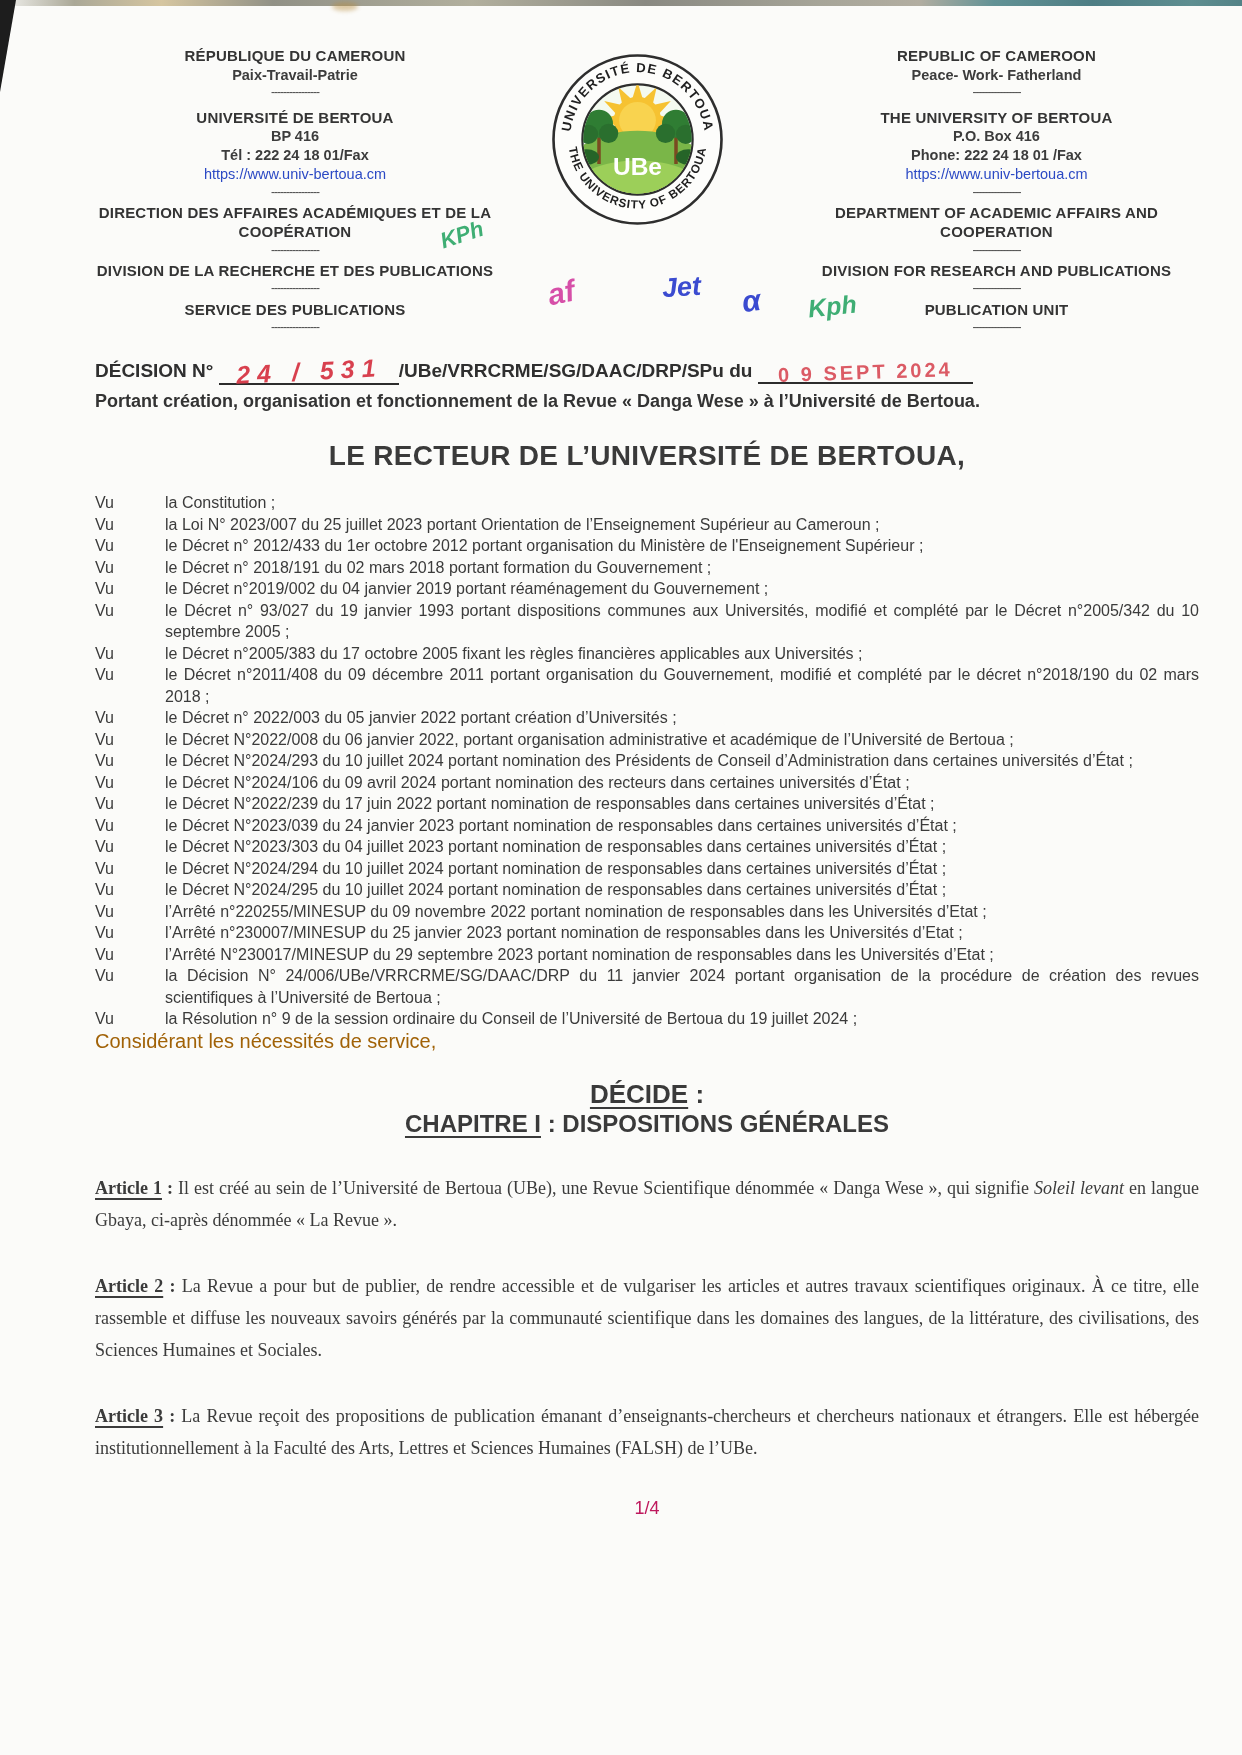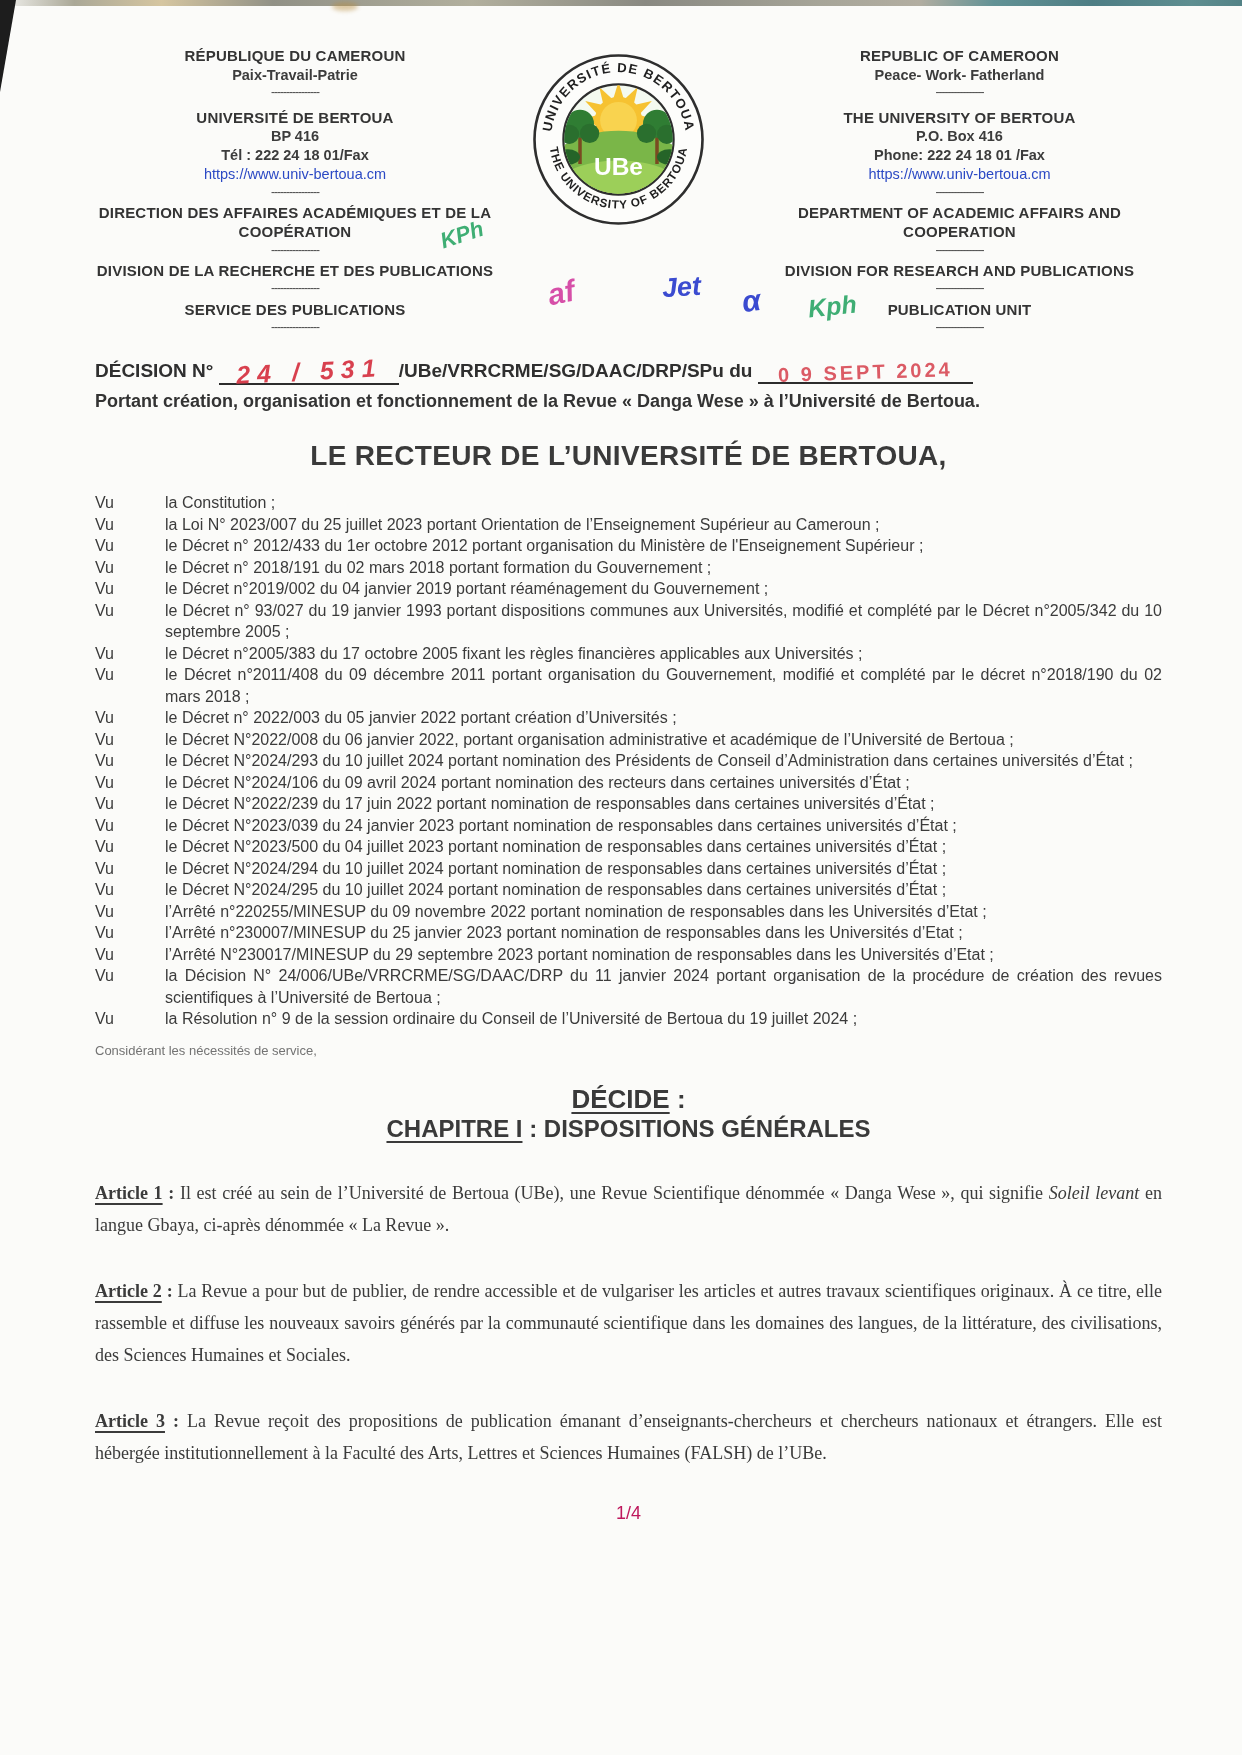--- a/index.html
+++ b/index.html
@@ -4,21 +4,21 @@
 <style>
   html,body{margin:0;padding:0;}
   body{
     width:1242px;height:1755px;
     background:#fbfbf9;
     font-family:"Liberation Sans","DejaVu Sans",sans-serif;
     color:#3a3a3a;
     position:relative;
     overflow:hidden;
   }
-  .page{position:relative;width:100%;height:100%;box-sizing:border-box;padding:46px 80px 0 95px;}
+  .page{position:relative;width:100%;height:100%;box-sizing:border-box;padding:46px 43px 0 95px;}
   
   .scan-edge{position:absolute;top:0;left:0;width:100%;height:6px;
     background:linear-gradient(90deg,#61615510,#8f8c76 6%,#c9b483 13%,#6e6e60 22%,#99967f 38%,#63635a 52%,#8a8878 66%,#9a9484 74%,#2f6f74 80%,#14545e 88%,#2a6a6e 96%,#1b5a60);
     opacity:.75;}
   .corner-fold{position:absolute;top:0;left:0;width:16px;height:92px;background:#1d1d1d;
     clip-path:polygon(0 0,100% 0,0 100%);}
   .smudge{position:absolute;top:2px;left:332px;width:26px;height:9px;border-radius:50%;
     background:#b98d3f;opacity:.45;filter:blur(2px);}
   
   .hdr{display:flex;justify-content:space-between;align-items:flex-start;}
@@ -45,21 +45,21 @@
   .a-blue2{left:742px;top:284px;color:#3b4bd0;font-size:30px;transform:rotate(-8deg);}
   .a-green{left:808px;top:292px;color:#3fae74;font-size:25px;transform:rotate(-6deg);}
   .a-green-div{left:440px;top:222px;color:#3fae74;font-size:22px;transform:rotate(-18deg);}
   
   .rector-title{margin-top:28px;text-align:center;font-weight:700;font-size:28px;color:#3a3a3a;letter-spacing:.3px;}
   
   .vu-list{margin-top:20px;}
   .vu-row{display:flex;font-size:16px;line-height:21.5px;color:#3b3b3b;}
   .vu-label{width:70px;flex:none;}
   .vu-text{flex:1;text-align:justify;}
-  .considerant{margin-top:13px;font-size:13px;color:#737373;}
+  .considerant{margin-top:0;font-size:20px;color:#a16207;}
   .decide{margin-top:26px;text-align:center;font-weight:700;font-size:26px;color:#3a3a3a;}
   .u{text-decoration:underline;text-underline-offset:4px;text-decoration-thickness:2px;}
   .chapitre{text-align:center;font-weight:700;font-size:24px;color:#3a3a3a;}
   
   .article{margin-top:34px;font-size:18px;line-height:32px;text-align:justify;color:#3b3b3b;font-family:Liberation Serif, serif;}
   .art-label{font-weight:700;text-decoration:underline;text-underline-offset:4px;text-decoration-thickness:2px;}
   .art-colon{font-weight:700;}
   .ital{font-style:italic;}
   .page-num{margin-top:34px;text-align:center;font-size:18px;color:#be185d;}
 </style>
@@ -243,21 +243,21 @@
         <span class="vu-text">le Décret N°2022/239 du 17 juin 2022 portant nomination de responsables dans certaines universités d’État ;</span>
       </div>
 
       <div class="vu-row">
         <span class="vu-label">Vu</span>
         <span class="vu-text">le Décret N°2023/039 du 24 janvier 2023 portant nomination de responsables dans certaines universités d’État ;</span>
       </div>
 
       <div class="vu-row">
         <span class="vu-label">Vu</span>
-        <span class="vu-text">le Décret N°2023/500 du 04 juillet 2023 portant nomination de responsables dans certaines universités d’État ;</span>
+        <span class="vu-text">le Décret N°2023/303 du 04 juillet 2023 portant nomination de responsables dans certaines universités d’État ;</span>
       </div>
 
       <div class="vu-row">
         <span class="vu-label">Vu</span>
         <span class="vu-text">le Décret N°2024/294 du 10 juillet 2024 portant nomination de responsables dans certaines universités d’État ;</span>
       </div>
 
       <div class="vu-row">
         <span class="vu-label">Vu</span>
         <span class="vu-text">le Décret N°2024/295 du 10 juillet 2024 portant nomination de responsables dans certaines universités d’État ;</span>

